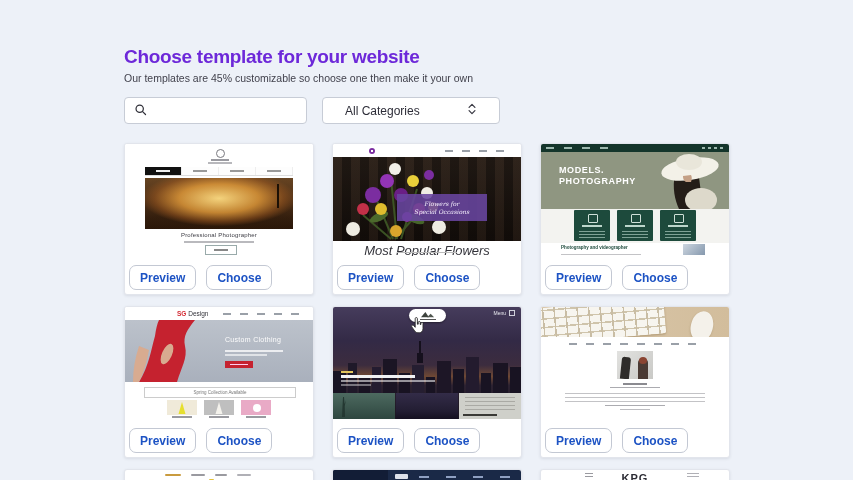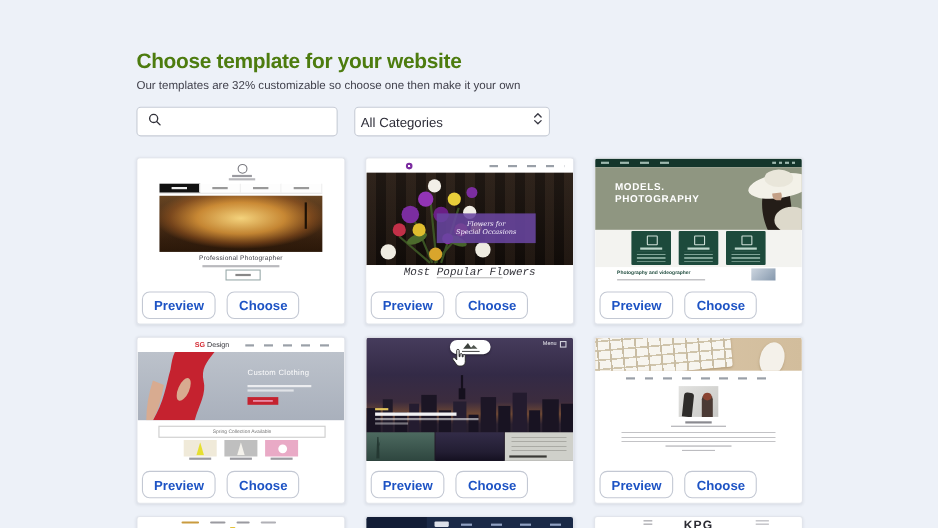--- a/index.html
+++ b/index.html
@@ -3,27 +3,27 @@
 <meta charset="utf-8">
 <style>
   html,body{margin:0;padding:0;}
   body{width:853px;height:480px;overflow:hidden;font-family:"Liberation Sans",sans-serif;background:#edf1f8;}
   #screen{position:relative;width:853px;height:480px;overflow:hidden;background:#edf1f8;}
   
   .topbar{position:absolute;top:0;left:0;width:853px;height:33px;background:#fff;border-bottom:1px solid #e9ecf2;display:flex;align-items:center;z-index:5;}
   .back-btn{margin-left:12px;width:22px;height:22px;display:flex;align-items:center;justify-content:center;cursor:pointer;}
   .topbar-title{margin-left:12px;font-size:14px;font-weight:700;color:#1b1b26;letter-spacing:.1px;}
   
-  .page-heading{position:absolute;left:124px;top:46px;font-size:19px;font-weight:800;color:#4d7c0f;letter-spacing:-.3px;}
+  .page-heading{position:absolute;left:124px;top:46px;font-size:19px;font-weight:800;color:#6d28d9;letter-spacing:-.3px;}
   .page-sub{position:absolute;left:124px;top:72px;font-size:10.5px;color:#42424d;}
   
   .search-box{position:absolute;left:124px;top:97px;width:183px;height:27px;background:#fff;border:1px solid #c7ccd6;border-radius:4px;display:flex;align-items:center;box-sizing:border-box;padding:0 9px;gap:7px;}
   .search-box input{border:none;outline:none;flex:1;font-size:11.5px;color:#333;font-family:"Liberation Sans",sans-serif;background:transparent;}
   .search-box input::placeholder{color:#979ca6;}
-  .select-box{position:absolute;left:322px;top:97px;width:178px;height:27px;background:#fff;border:1px solid #c7ccd6;border-radius:4px;display:flex;align-items:center;box-sizing:border-box;padding:0 5px;justify-content:space-between;cursor:pointer;}
+  .select-box{position:absolute;left:322px;top:97px;width:178px;height:27px;background:#fff;border:1px solid #c7ccd6;border-radius:4px;display:flex;align-items:center;box-sizing:border-box;padding:0 22px;justify-content:space-between;cursor:pointer;}
   .select-box .sel-val{font-size:12px;color:#2d2d38;}
   
   .grid{position:absolute;left:124px;top:143px;width:606px;display:grid;grid-template-columns:190px 190px 190px;grid-auto-rows:152px;column-gap:18px;row-gap:11px;}
   .card{position:relative;background:#fff;border:1px solid #e2e5ec;border-radius:3px;box-shadow:0 1px 3px rgba(25,35,60,.10);overflow:hidden;}
   .thumb{position:absolute;top:0;left:0;width:188px;height:112px;overflow:hidden;cursor:pointer;}
   .actions{position:absolute;left:4px;bottom:4px;display:flex;gap:10px;}
   .btn{height:25px;padding:0 10px;background:#fff;border:1px solid #c3c8d3;border-radius:7px;color:#1d53c4;font-weight:700;font-size:12px;font-family:"Liberation Sans",sans-serif;display:flex;align-items:center;cursor:pointer;}
   .navdots{height:2px;background:repeating-linear-gradient(90deg,#9aa0a8 0 8px,transparent 8px 17px);}
   .para{background:repeating-linear-gradient(0deg,#c3c3c6 0 1px,transparent 1px 4px);}
   
@@ -45,27 +45,27 @@
   
   .c2-head{position:absolute;top:0;left:0;width:188px;height:13px;background:#fff;display:flex;align-items:center;}
   .c2-logo{margin-left:36px;display:flex;align-items:center;gap:3px;}
   .c2-flower{width:6px;height:6px;border-radius:50%;background:radial-gradient(circle,#fff 0 25%,#7b2da0 30%);}
   .c2-logotxt{font-family:"DejaVu Serif",serif;font-style:italic;font-size:5.5px;color:#3a3a40;}
   .c2-nav{position:absolute;right:8px;top:6px;width:68px;}
   .c2-hero{position:absolute;top:13px;left:0;width:188px;height:84px;background:repeating-linear-gradient(90deg,rgba(60,45,34,.25) 0 9px,rgba(0,0,0,.28) 9px 18px),linear-gradient(180deg,#2b211a 0%,#17100c 100%);}
   .c2-banner{position:absolute;left:64px;top:37px;width:90px;height:27px;background:rgba(105,70,160,.88);display:flex;flex-direction:column;align-items:center;justify-content:center;gap:1px;}
   .c2-banner span{font-family:"DejaVu Serif",serif;font-style:italic;font-size:6px;color:#f4eefc;line-height:7px;}
   .c2-foot{position:absolute;top:97px;left:0;width:188px;height:15px;background:#fff;text-align:center;}
-  .c2-foottxt{font-family:Liberation Mono, monospace;font-style:italic;font-size:10px;color:#33333a;margin-top:2px;}
+  .c2-foottxt{font-family:Liberation Sans, sans-serif;font-style:italic;font-size:13px;color:#33333a;margin-top:2px;}
   .c2-footbar{position:absolute;left:64px;top:11px;width:60px;height:1px;background:#bbb;}
   
   .c3-nav{position:absolute;top:0;left:0;width:188px;height:8px;background:#14352b;}
   .c3-nav .l{position:absolute;left:5px;top:3px;width:72px;height:1.5px;background:repeating-linear-gradient(90deg,#9db8ae 0 8px,transparent 8px 18px);}
   .c3-nav .r{position:absolute;right:5px;top:3px;width:22px;height:1.5px;background:repeating-linear-gradient(90deg,#9db8ae 0 3px,transparent 3px 6px);}
-  .c3-hero{position:absolute;top:8px;left:0;width:188px;height:57px;background:#8f9681;padding-left:19px;}
+  .c3-hero{position:absolute;top:8px;left:0;width:188px;height:57px;background:#8f9681;}
   .c3-herotxt{position:absolute;left:18px;top:13px;color:#fff;font-weight:800;font-size:9px;line-height:11px;letter-spacing:.6px;}
   .c3-mid{position:absolute;top:65px;left:0;width:188px;height:34px;background:#f3f3f0;display:flex;justify-content:center;gap:7px;padding-top:1px;box-sizing:border-box;}
   .c3-box{width:36px;height:31px;background:#1d4a3c;border-radius:1px;position:relative;}
   .c3-box .icon{position:absolute;left:14px;top:4px;width:8px;height:7px;border:1px solid #cfe0d8;border-radius:1px;}
   .c3-box .t{position:absolute;left:8px;top:15px;width:20px;height:1.5px;background:#bcd6cb;}
   .c3-box .p{position:absolute;left:5px;top:19px;width:26px;height:9px;background:repeating-linear-gradient(0deg,#7fa396 0 1px,transparent 1px 3px);}
   .c3-bot{position:absolute;top:99px;left:0;width:188px;height:13px;background:#fff;}
   .c3-bottxt{position:absolute;left:20px;top:2px;font-size:4.5px;font-weight:700;color:#1d4a3c;}
   .c3-botp{position:absolute;left:20px;top:8px;width:80px;height:4px;}
   .c3-botimg{position:absolute;right:24px;top:1px;width:22px;height:11px;background:linear-gradient(135deg,#cdd6e0 0%,#8598ad 100%);}
@@ -141,21 +141,21 @@
   
   .cursor{position:absolute;left:410px;top:317px;z-index:50;pointer-events:none;}
 </style>
 </head>
 <body>
 
 <div id="screen">
 
 
   <div class="page-heading">Choose template for your website</div>
-  <div class="page-sub">Our templates are 32% customizable so choose one then make it your own</div>
+  <div class="page-sub">Our templates are 45% customizable so choose one then make it your own</div>
 
   <div class="search-box">
     <span>
       <svg viewBox="0 0 16 16" width="13" height="13">
           <circle cx="7" cy="7" r="4.5" fill="none" stroke="#2f2f38" stroke-width="1.5"></circle>
           <line x1="10.6" y1="10.6" x2="14.2" y2="14.2" stroke="#2f2f38" stroke-width="1.5" stroke-linecap="round"></line>
         </svg>
     </span>
   </div>
   <div class="select-box">

